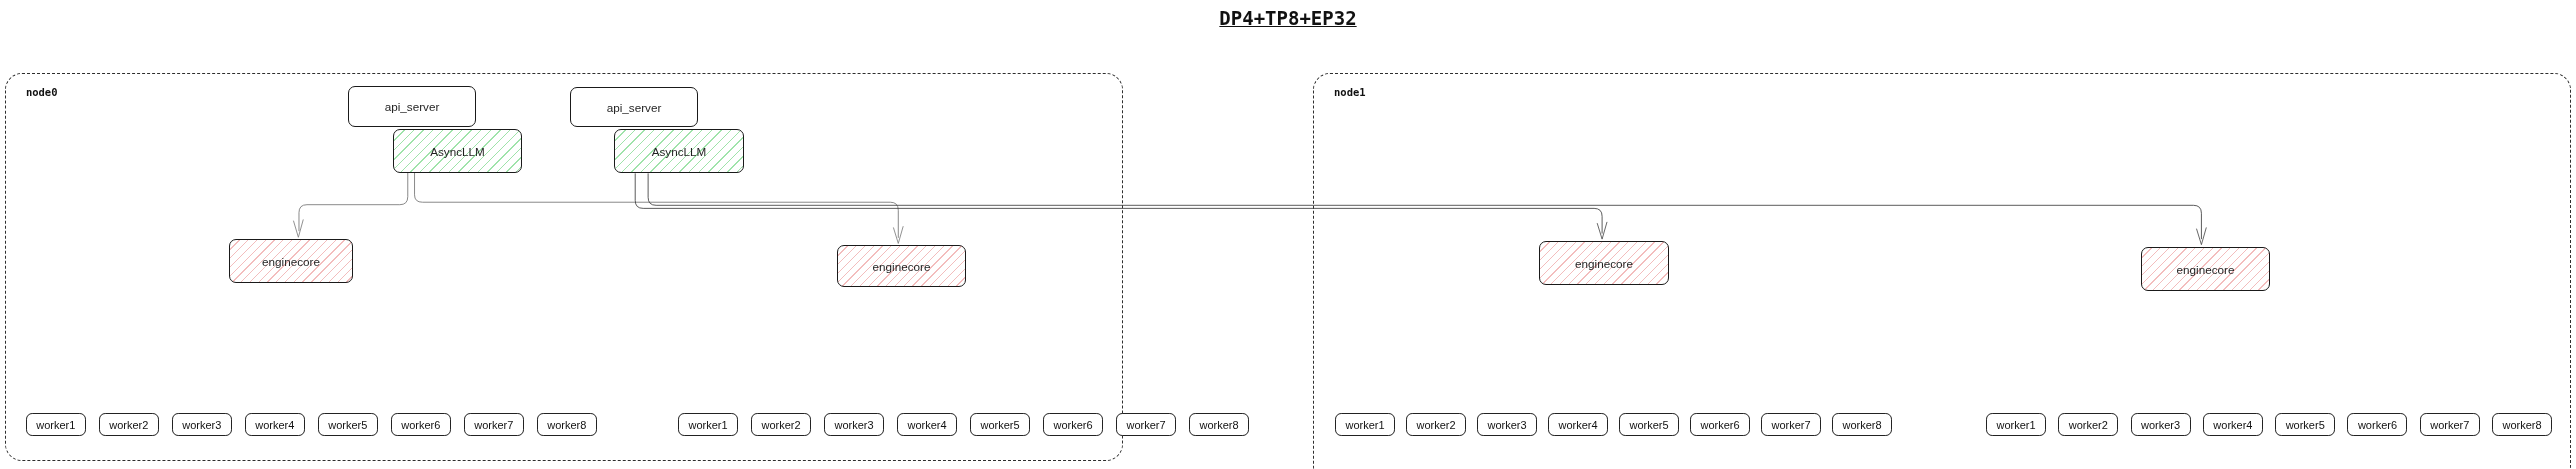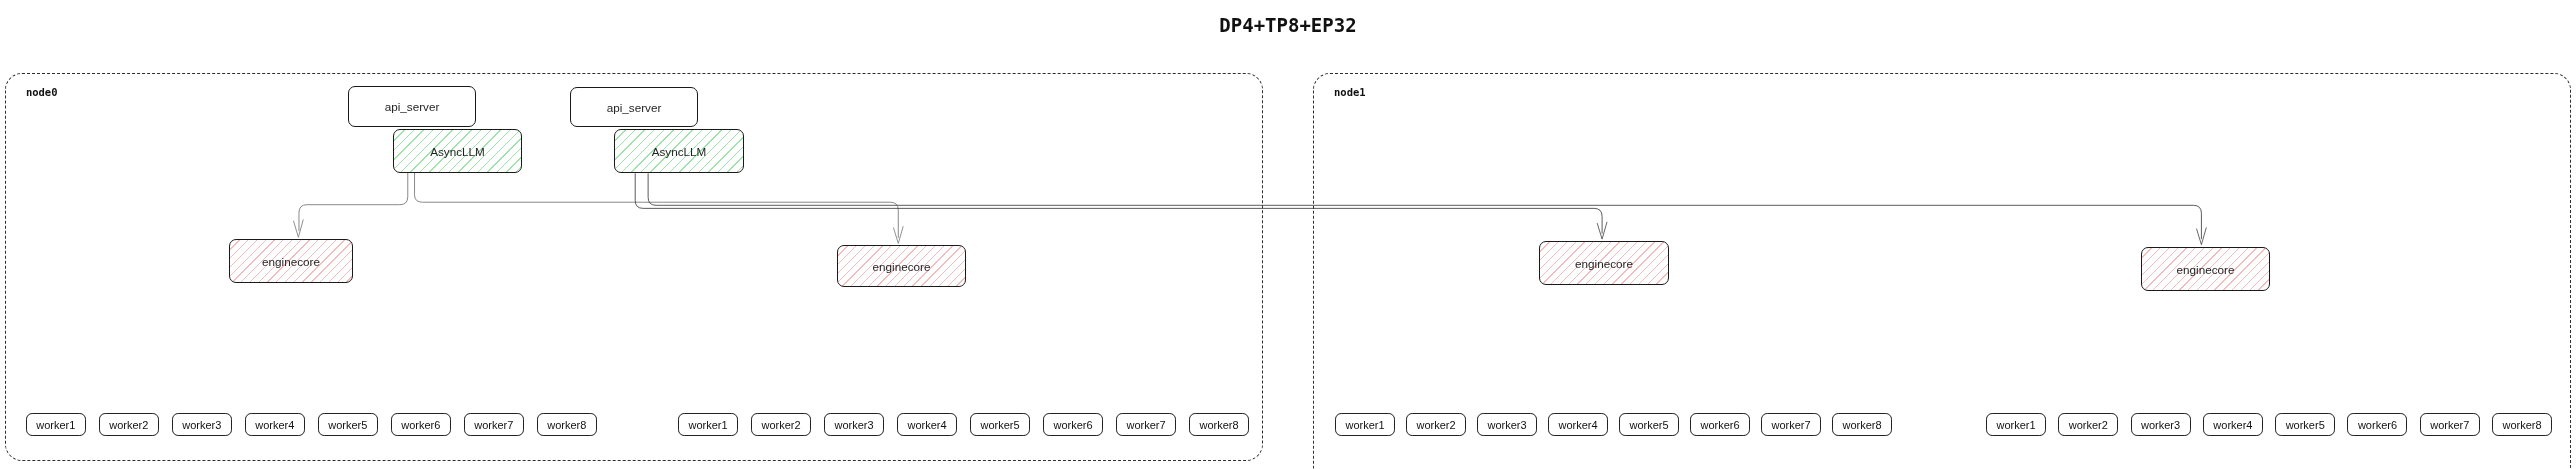--- a/index.html
+++ b/index.html
@@ -1,18 +1,18 @@
 <!DOCTYPE html>
 <html style="--green_hatch: #9fe3aa; --pink_hatch: #f3bdbd; --edge_gray: #7f7f7f; --edge_dark: #404040; --box_border: #1a1a1a; --text: #1f1f1f;font-size:9.8px"><head>
 <meta charset="utf-8">
 <style>
   html,body{margin:0;padding:0;background:#ffffff;}
   .canvas{position:relative;width:2576px;height:469px;overflow:hidden;background:#fff;}
-  .title{position:absolute;top:14px;left:0;width:100%;text-align:center;
-         font:600 19px "DejaVu Sans Mono",monospace;color:#111;}
+  .title{position:absolute;top:7px;left:0;width:100%;text-align:center;
+         font:600 19px "DejaVu Sans Mono",monospace;color:#111;text-decoration:underline;}
   .edges{position:absolute;left:0;top:0;width:2576px;height:469px;pointer-events:none;}
   .node-box{position:absolute;border:1.2px dashed #2e2e2e;border-radius:17px;box-sizing:border-box;}
   .node-label{position:absolute;left:20px;top:12.3px;
               font:700 10.5px "DejaVu Sans Mono",monospace;color:#111;}
   .box{position:absolute;border:1.2px solid var(--box_border,#1a1a1a);border-radius:7px;
        display:flex;align-items:center;justify-content:center;box-sizing:border-box;
        font:11.7px "Liberation Sans",sans-serif;color:var(--text,#1f1f1f);background:#fff;}
   .green{background-image:repeating-linear-gradient(135deg,
          var(--green_hatch,#9fe3aa) 0, var(--green_hatch,#9fe3aa) 1px,
          transparent 1px, transparent 6.8px);margin-left:45px;}
@@ -39,21 +39,21 @@
     <path stroke-width="1.5" d="M673,281 V317 Q673,329 686,329 H1447 Q1460,329 1460,342 V387" stroke="#7f7f7f"></path>
     <path stroke-width="1.4" d="M1452,370 L1460,396 L1468,368" stroke="#7f7f7f"></path>
 
     <path stroke-width="1.4" d="M1032,282 V326 Q1032,339 1045,339 H2592 Q2605,339 2605,352 V380" stroke="#404040"></path>
     <path stroke-width="1.3" d="M2597,363 L2605,389 L2613,361" stroke="#404040"></path>
 
     <path stroke-width="1.4" d="M1053,282 V321 Q1053,334 1066,334 H3567 Q3580,334 3580,347 V389" stroke="#404040"></path>
     <path stroke-width="1.3" d="M3572,372 L3580,398 L3588,370" stroke="#404040"></path>
   </svg>
 
-  <div class="node-box" style="left:4.9px;top:73px;width:1258px;height:388px;">
+  <div class="node-box" style="left:4.9px;top:73px;width:1118px;height:388px;">
     <div class="node-label">node0</div>
   </div>
 
   <div class="node-box" style="left:1313px;top:73px;width:1258px;height:410px;">
     <div class="node-label">node1</div>
   </div>
 
   <div class="box" style="left:348px;top:86px;width:128px;height:41px;">api_server</div>
   <div class="box green" style="left:348px;top:129px;width:129px;height:44px;">AsyncLLM</div>
 

